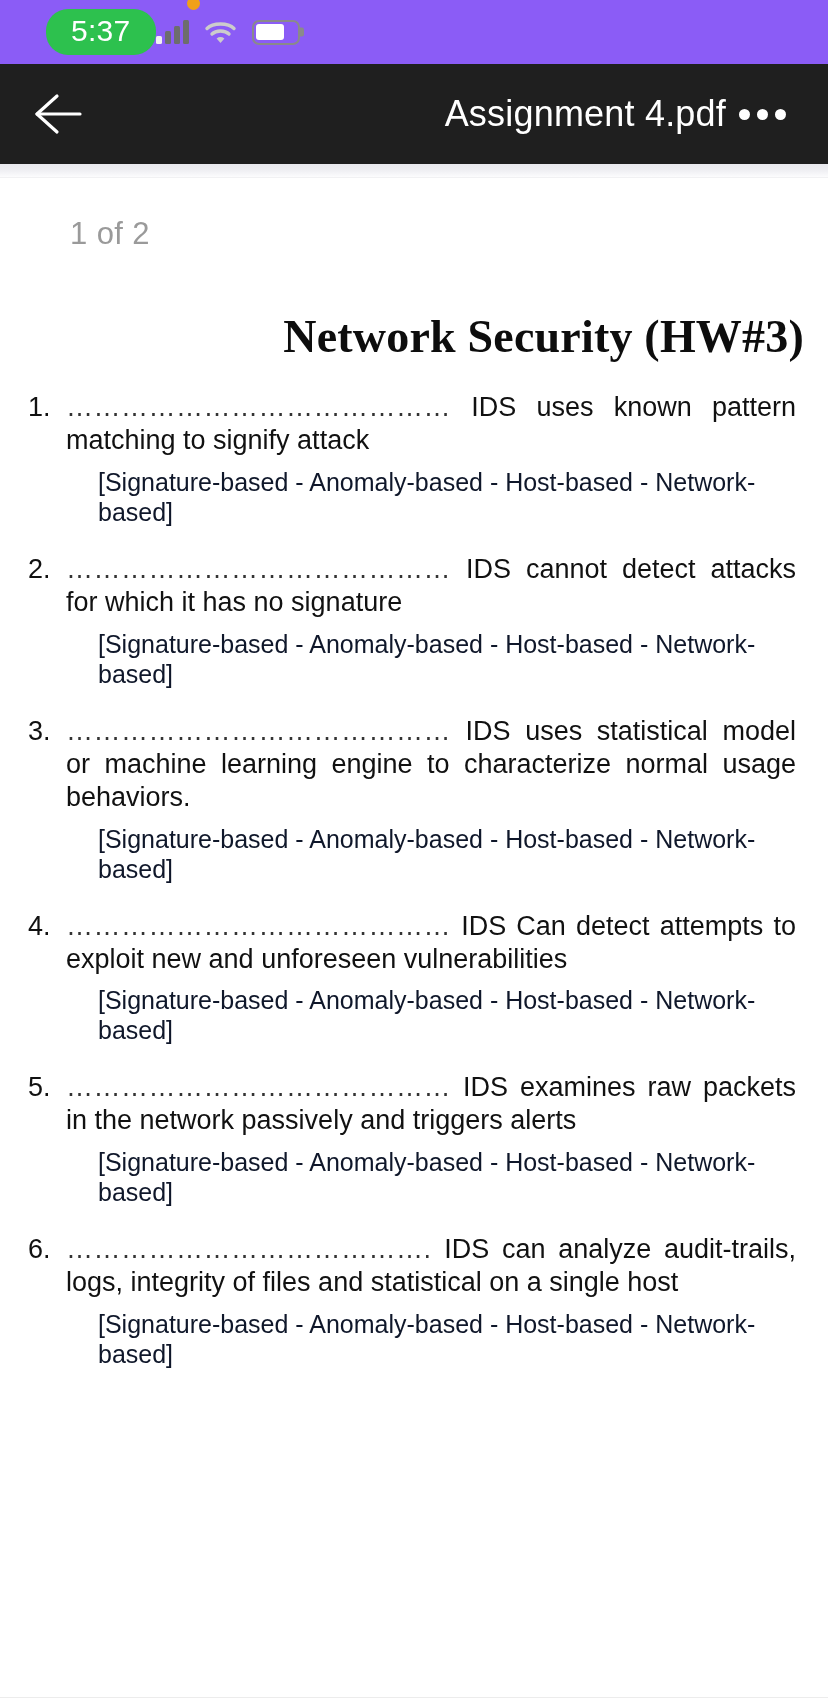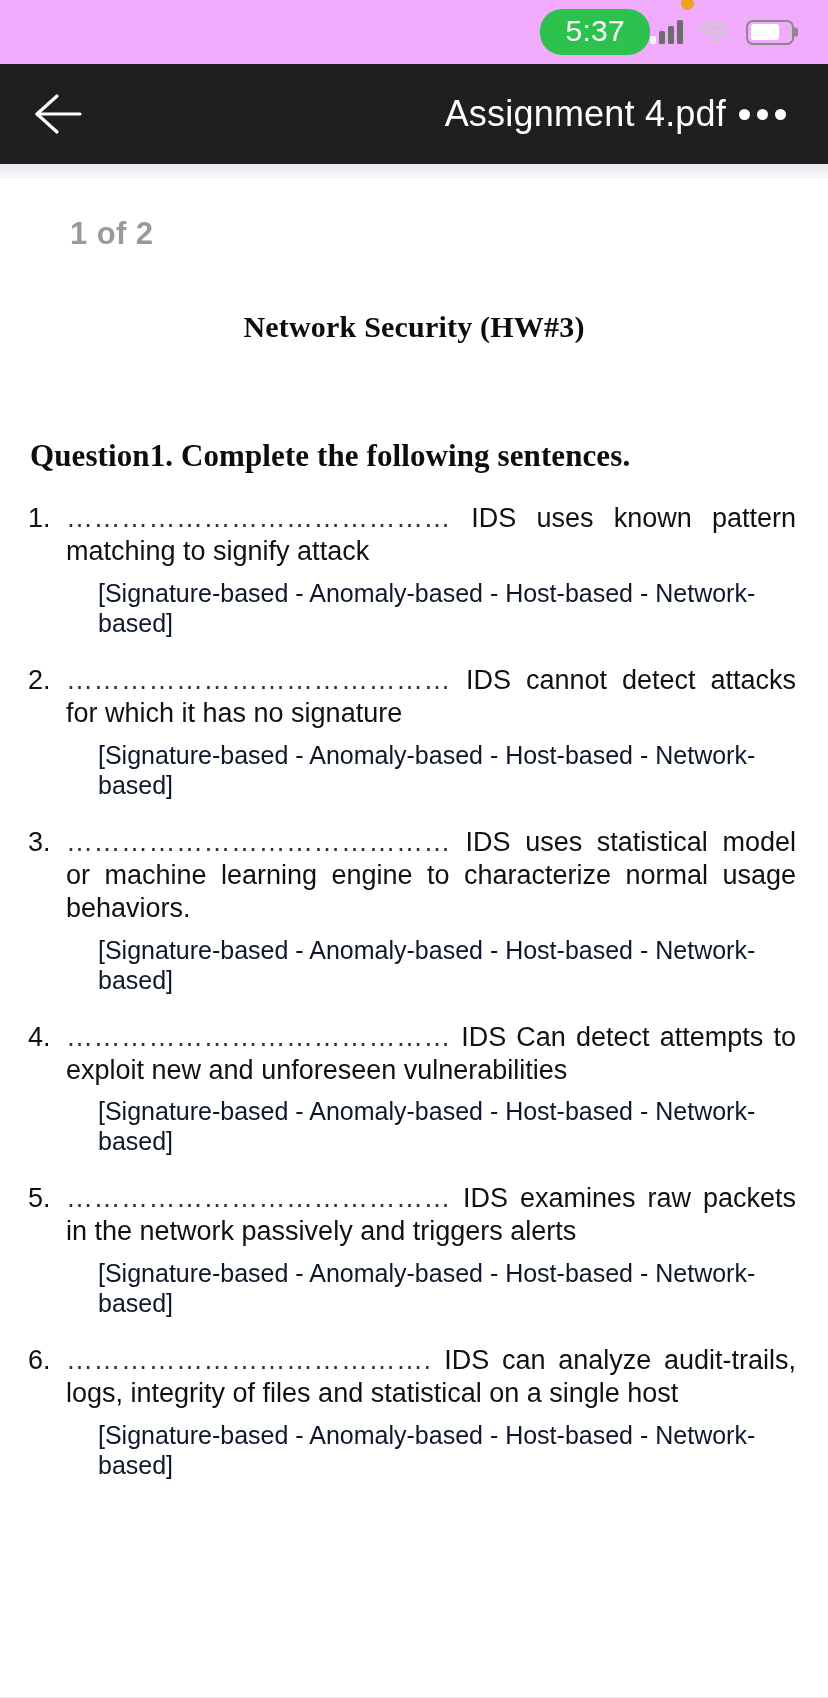--- a/index.html
+++ b/index.html
@@ -18,25 +18,25 @@
     height: 1698px;
     background: #ffffff;
     display: flex;
     flex-direction: column;
   }
 
   
   .status-bar {
     position: relative;
     height: 64px;
-    background: #f0abfc;
+    background: #8b5cf6;
     flex: 0 0 auto;
     display: flex;
     align-items: center;
-    justify-content: flex-end;
+    justify-content: flex-start;
     padding: 0 34px 0 46px;
   }
 
   .time-pill {
     background: #2dc14e;
     color: #ffffff;
     font-size: 30px;
     font-weight: 400;
     border-radius: 22px;
     padding: 7px 25px 9px 25px;
@@ -155,35 +155,35 @@
 
   .doc-top-band {
     height: 14px;
     background: linear-gradient(to bottom, #e9e9ee 0%, #eeeef2 45%, #fcfcfd 100%);
     border-bottom: 1px solid #f1f1f3;
   }
 
   .page-indicator {
     color: #9a9a9a;
     font-size: 31px;
-    font-weight: 700;
+    font-weight: 400;
     padding: 38px 0 0 70px;
     letter-spacing: 0.4px;
   }
 
   .page-sheet {
     background: #ffffff;
     padding: 0 24px;
   }
 
   .doc-title {
-    text-align: center;
+    text-align: right;
     font-family: "Liberation Serif", "DejaVu Serif", serif;
     font-weight: bold;
-    font-size: 30px;
+    font-size: 46px;
     color: #0d0d0d;
     margin-top: 58px;
     letter-spacing: 0.2px;
   }
 
   .doc-subtitle-ar {
     text-align: center;
     direction: rtl;
     font-family: "DejaVu Sans", "Liberation Sans", sans-serif;
     font-weight: bold;
@@ -307,21 +307,20 @@
 
     <div class="doc-top-band"></div>
 
     <div class="page-indicator">1 of 2</div>
 
     <div class="page-sheet">
 
       <div class="doc-title">Network Security (HW#3)</div>
 
 
-      <div class="question-heading">Question1. Complete the following sentences.</div>
 
       <div class="q-list">
 
         <div class="q-item">
           <div class="q-line">
             <div class="q-num">1.</div>
             <div class="q-text"><span class="dots">……………………………………</span><span> IDS uses known pattern matching to signify attack</span></div>
           </div>
           <div class="q-options">[Signature-based - Anomaly-based - Host-based - Network-based]</div>
         </div>

